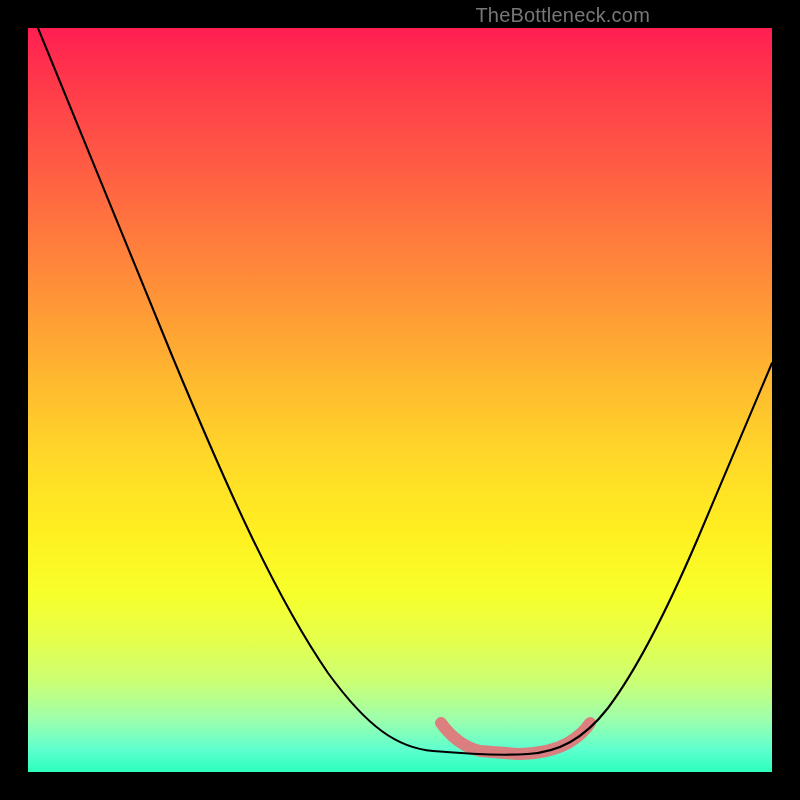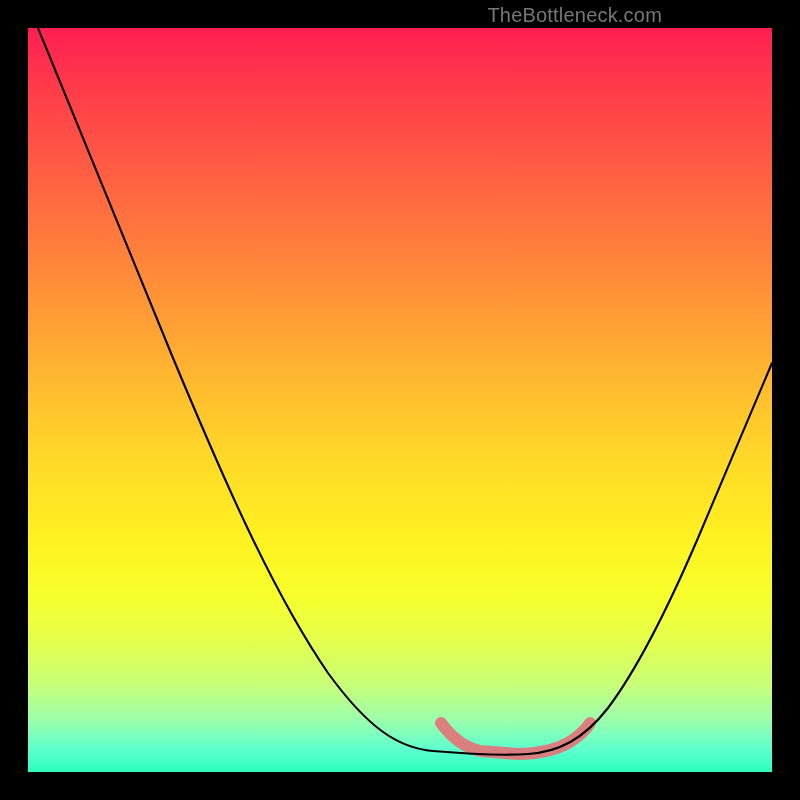--- a/index.html
+++ b/index.html
@@ -9,21 +9,20 @@
     height: 800px;
     background: #000;
     overflow: hidden;
     font-family: Arial, Helvetica, sans-serif;
   }
   .frame {
     position: relative;
     width: 664px;
     height: 800px;
     background: #000;
-    padding-left: 12px;
   }
   .watermark {
     position: absolute;
     top: 4px;
     right: 14px;
     color: #777;
     font-size: 20px;
     font-weight: 500;
     letter-spacing: 0.2px;
     z-index: 30;

